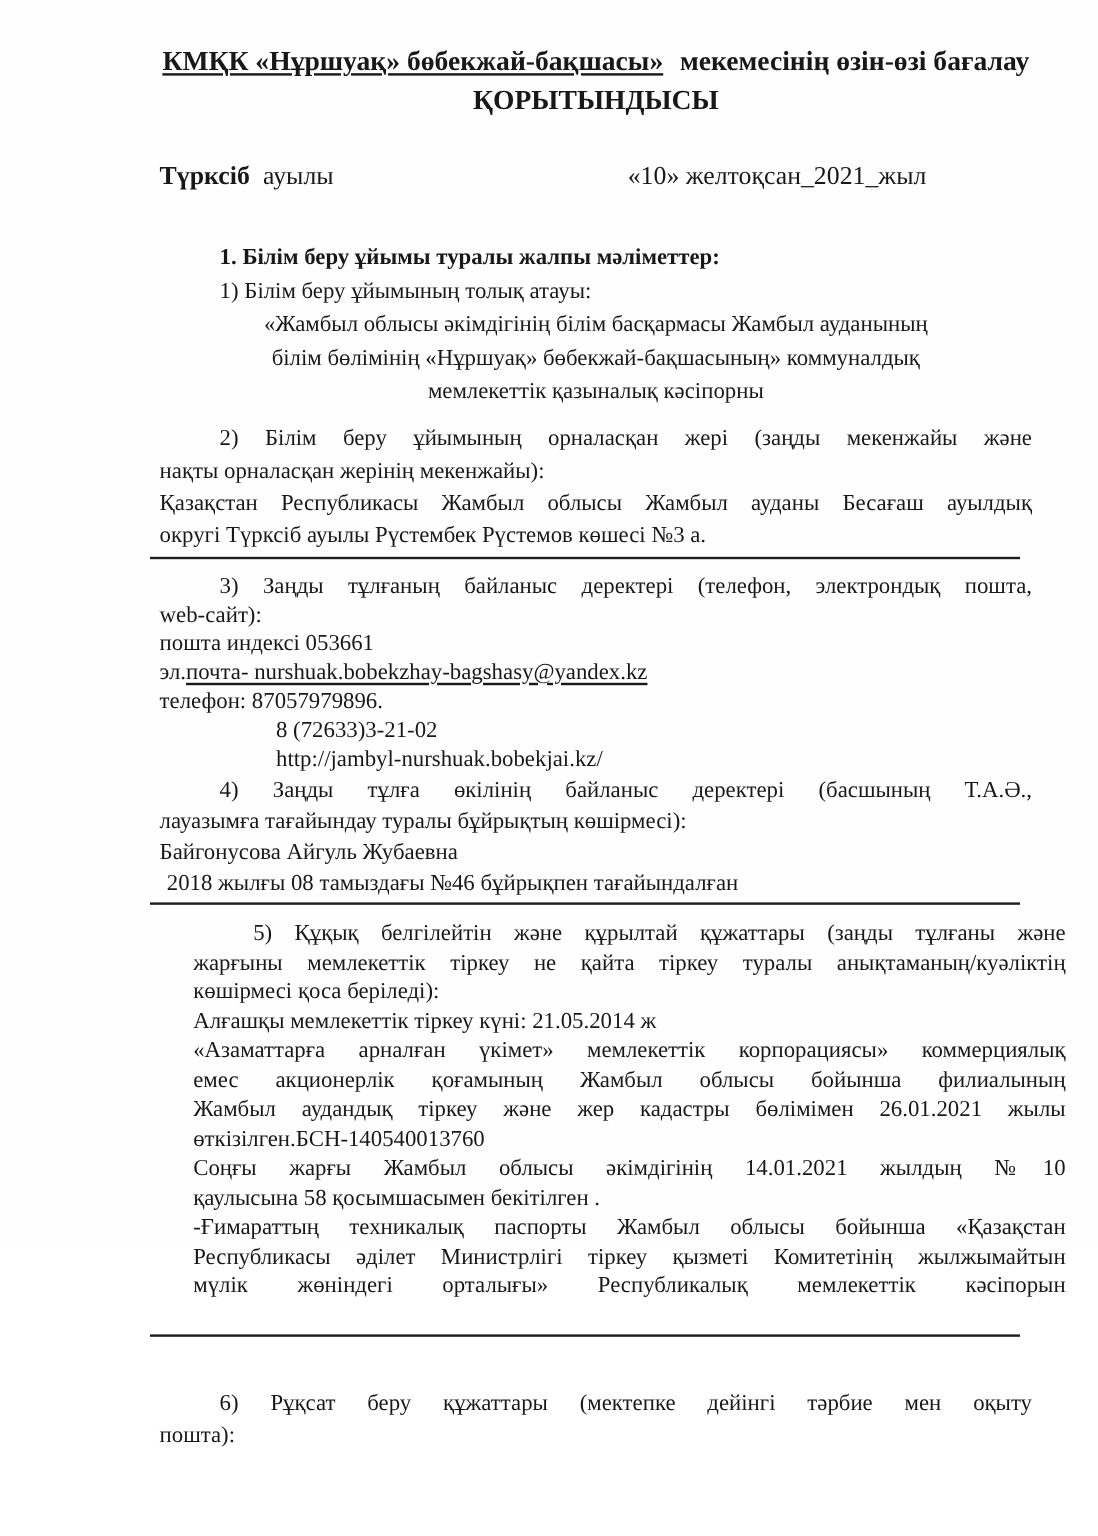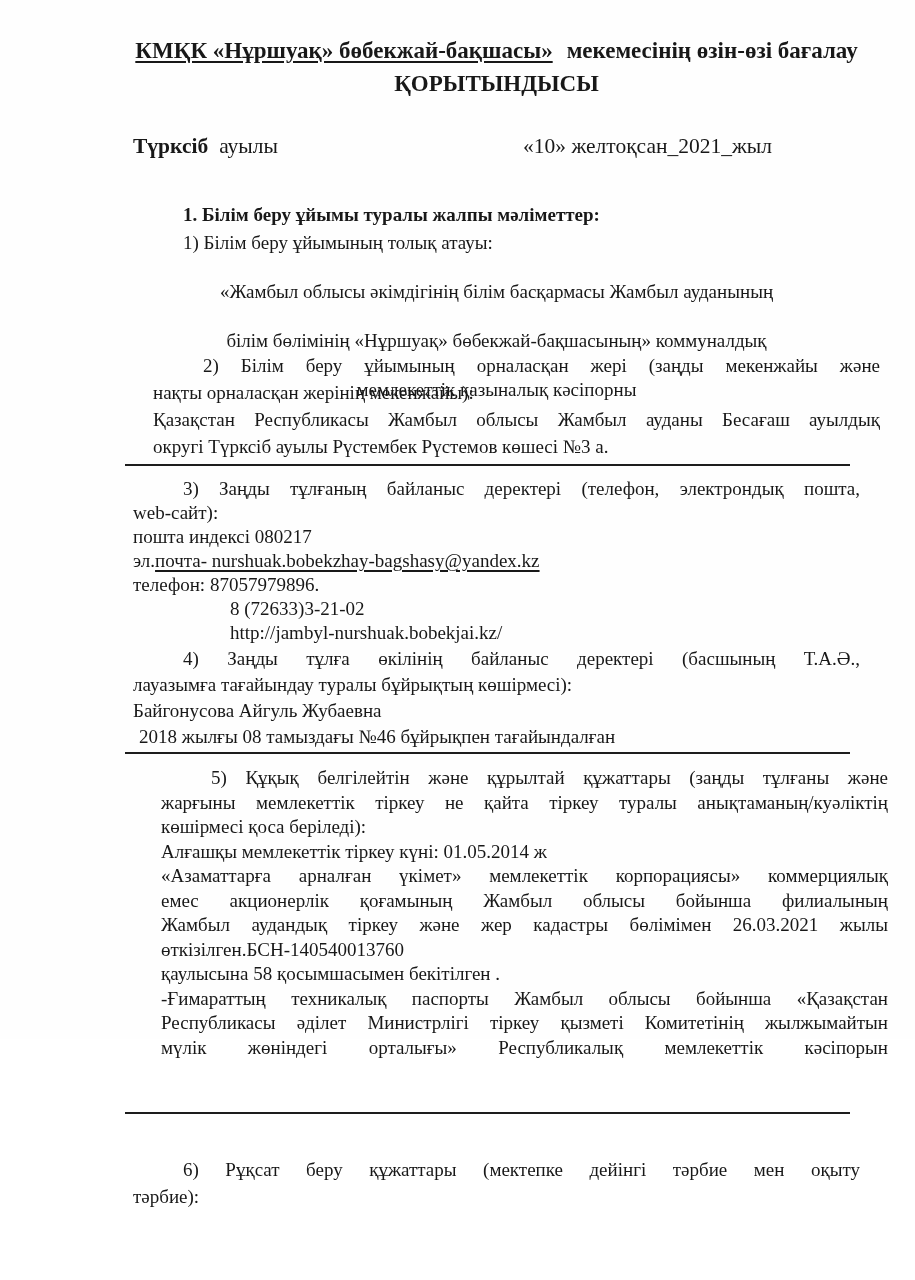--- a/index.html
+++ b/index.html
@@ -28,21 +28,21 @@
     line-height: 27px;
     white-space: normal;
   }
   
   .lh24 .line { line-height: 24px; }
   .lh245 .line { line-height: 24.5px; }
   .lh26 .line { line-height: 26px; }
   .lh265 .line { line-height: 26.5px; }
   .lh28 .line { line-height: 28px; }
   .j { text-align: justify; text-align-last: justify; }
-  .c { text-align: center; margin-top: 21px; }
+  .c { text-align: center; }
   .ind { text-indent: 50px; }
   .ind2 { padding-left: 97px; }
   .b { font-weight: bold; }
   .u {
     text-decoration: underline;
     text-decoration-thickness: 2px;
     text-underline-offset: 3px;
   }
   .titleblock {
     top: 34px;
@@ -90,33 +90,33 @@
   </div>
 
   <div class="sec lh28" style="top:201px;">
     <div class="line b ind">1. Білім беру ұйымы туралы жалпы мәліметтер:</div>
     <div class="line ind">1) Білім беру ұйымының толық атауы:</div>
     <div class="line c">«Жамбыл  облысы  әкімдігінің  білім басқармасы  Жамбыл ауданының</div>
     <div class="line c">білім бөлімінің «Нұршуақ»  бөбекжай-бақшасының» коммуналдық</div>
     <div class="line c">мемлекеттік  қазыналық кәсіпорны</div>
   </div>
 
-  <div class="sec" style="top:352px;margin-left:20px;">
+  <div class="sec" style="top:352px;">
     <div class="line j ind">2) Білім беру ұйымының орналасқан жері (заңды мекенжайы және</div>
     <div class="line">нақты орналасқан жерінің мекенжайы):</div>
     <div class="line j">Қазақстан  Республикасы Жамбыл облысы Жамбыл ауданы Бесағаш ауылдық</div>
     <div class="line">округі Түрксіб ауылы Рүстембек Рүстемов көшесі  №3 а.</div>
   </div>
 
   <div class="rule" style="top:464px;"></div>
 
   <div class="sec lh24" style="top:477px;">
     <div class="line j ind">3) Заңды тұлғаның байланыс деректері (телефон, электрондық пошта,</div>
     <div class="line">web-сайт):</div>
-    <div class="line">пошта индексі 080217</div>
+    <div class="line">пошта индексі 053661</div>
     <div class="line">
       <span>эл.</span><span class="u">почта- nurshuak.bobekzhay-bagshasy@yandex.kz</span>
     </div>
     <div class="line">телефон: 87057979896.</div>
     <div class="line ind2">8 (72633)3-21-02</div>
     <div class="line ind2">http://jambyl-nurshuak.bobekjai.kz/</div>
   </div>
 
   <div class="sec lh26" style="top:646px;">
     <div class="line j ind">4) Заңды тұлға өкілінің байланыс деректері (басшының Т.А.Ә.,</div>
@@ -124,31 +124,32 @@
     <div class="line">Байгонусова Айгуль Жубаевна</div>
     <div class="line sp5">2018 жылғы 08 тамыздағы  №46 бұйрықпен тағайындалған</div>
   </div>
 
   <div class="rule" style="top:752px;"></div>
 
   <div class="sec lh245" style="top:766px;margin-left:28px;">
     <div class="line j ind">5) Құқық белгілейтін және құрылтай құжаттары (заңды тұлғаны және</div>
     <div class="line j">жарғыны мемлекеттік тіркеу не қайта тіркеу туралы анықтаманың/куәліктің</div>
     <div class="line">көшірмесі қоса беріледі):</div>
-    <div class="line">Алғашқы мемлекеттік  тіркеу күні: 01.05.2014 ж</div>
+    <div class="line">Алғашқы мемлекеттік  тіркеу күні: 21.05.2014 ж</div>
     <div class="line j">«Азаматтарға арналған үкімет»  мемлекеттік корпорациясы» коммерциялық</div>
     <div class="line j">емес акционерлік қоғамының Жамбыл облысы бойынша филиалының</div>
-    <div class="line j">Жамбыл аудандық тіркеу және жер кадастры бөлімімен 26.03.2021 жылы</div>
+    <div class="line j">Жамбыл аудандық тіркеу және жер кадастры бөлімімен 26.01.2021 жылы</div>
     <div class="line">өткізілген.БСН-140540013760</div>
+    <div class="line j">Соңғы жарғы Жамбыл облысы әкімдігінің 14.01.2021 жылдың №10</div>
     <div class="line">қаулысына 58 қосымшасымен бекітілген .</div>
     <div class="line j">-Ғимараттың техникалық паспорты  Жамбыл облысы бойынша «Қазақстан</div>
     <div class="line j">Республикасы әділет Министрлігі тіркеу қызметі Комитетінің жылжымайтын</div>
     <div class="line j">мүлік жөніндегі орталығы» Республикалық мемлекеттік кәсіпорын</div>
   </div>
 
   <div class="rule" style="top:1112px;"></div>
 
   <div class="sec lh265" style="top:1157px;">
     <div class="line j ind">6) Рұқсат беру құжаттары (мектепке дейінгі тәрбие мен оқыту</div>
-    <div class="line">тәрбие):</div>
+    <div class="line">пошта):</div>
   </div>
 
 </div>
 
 </body></html>

